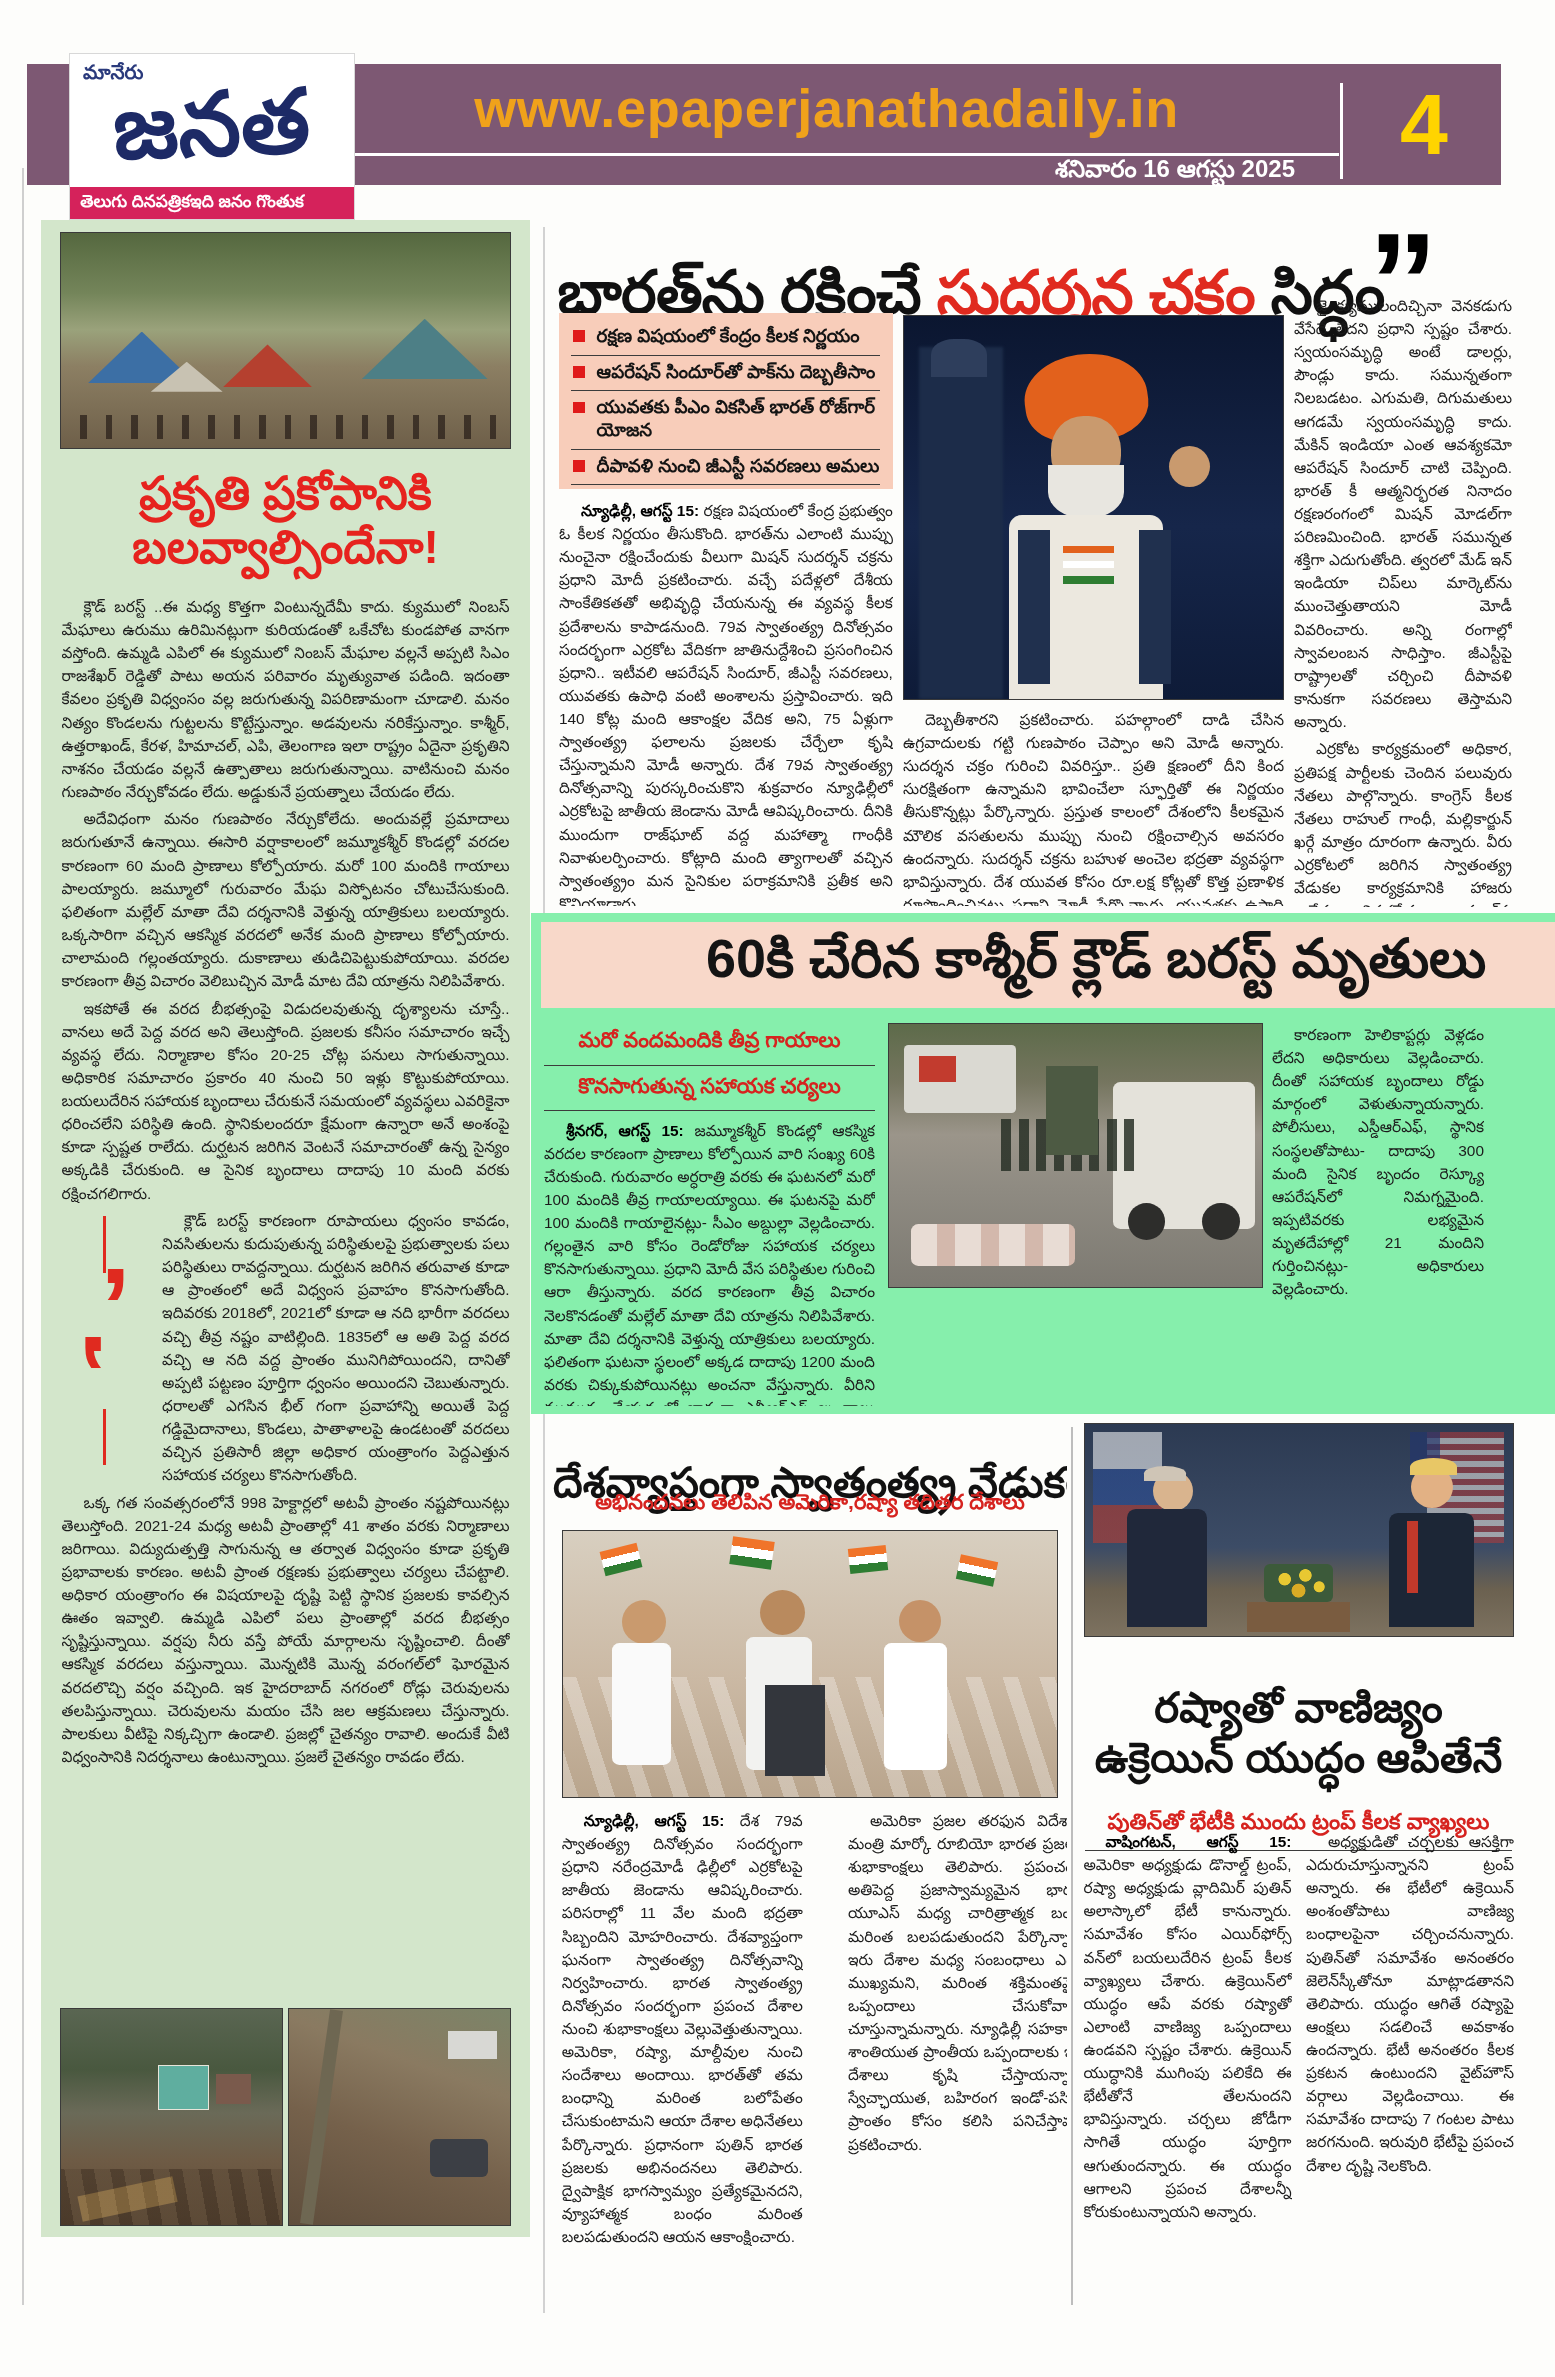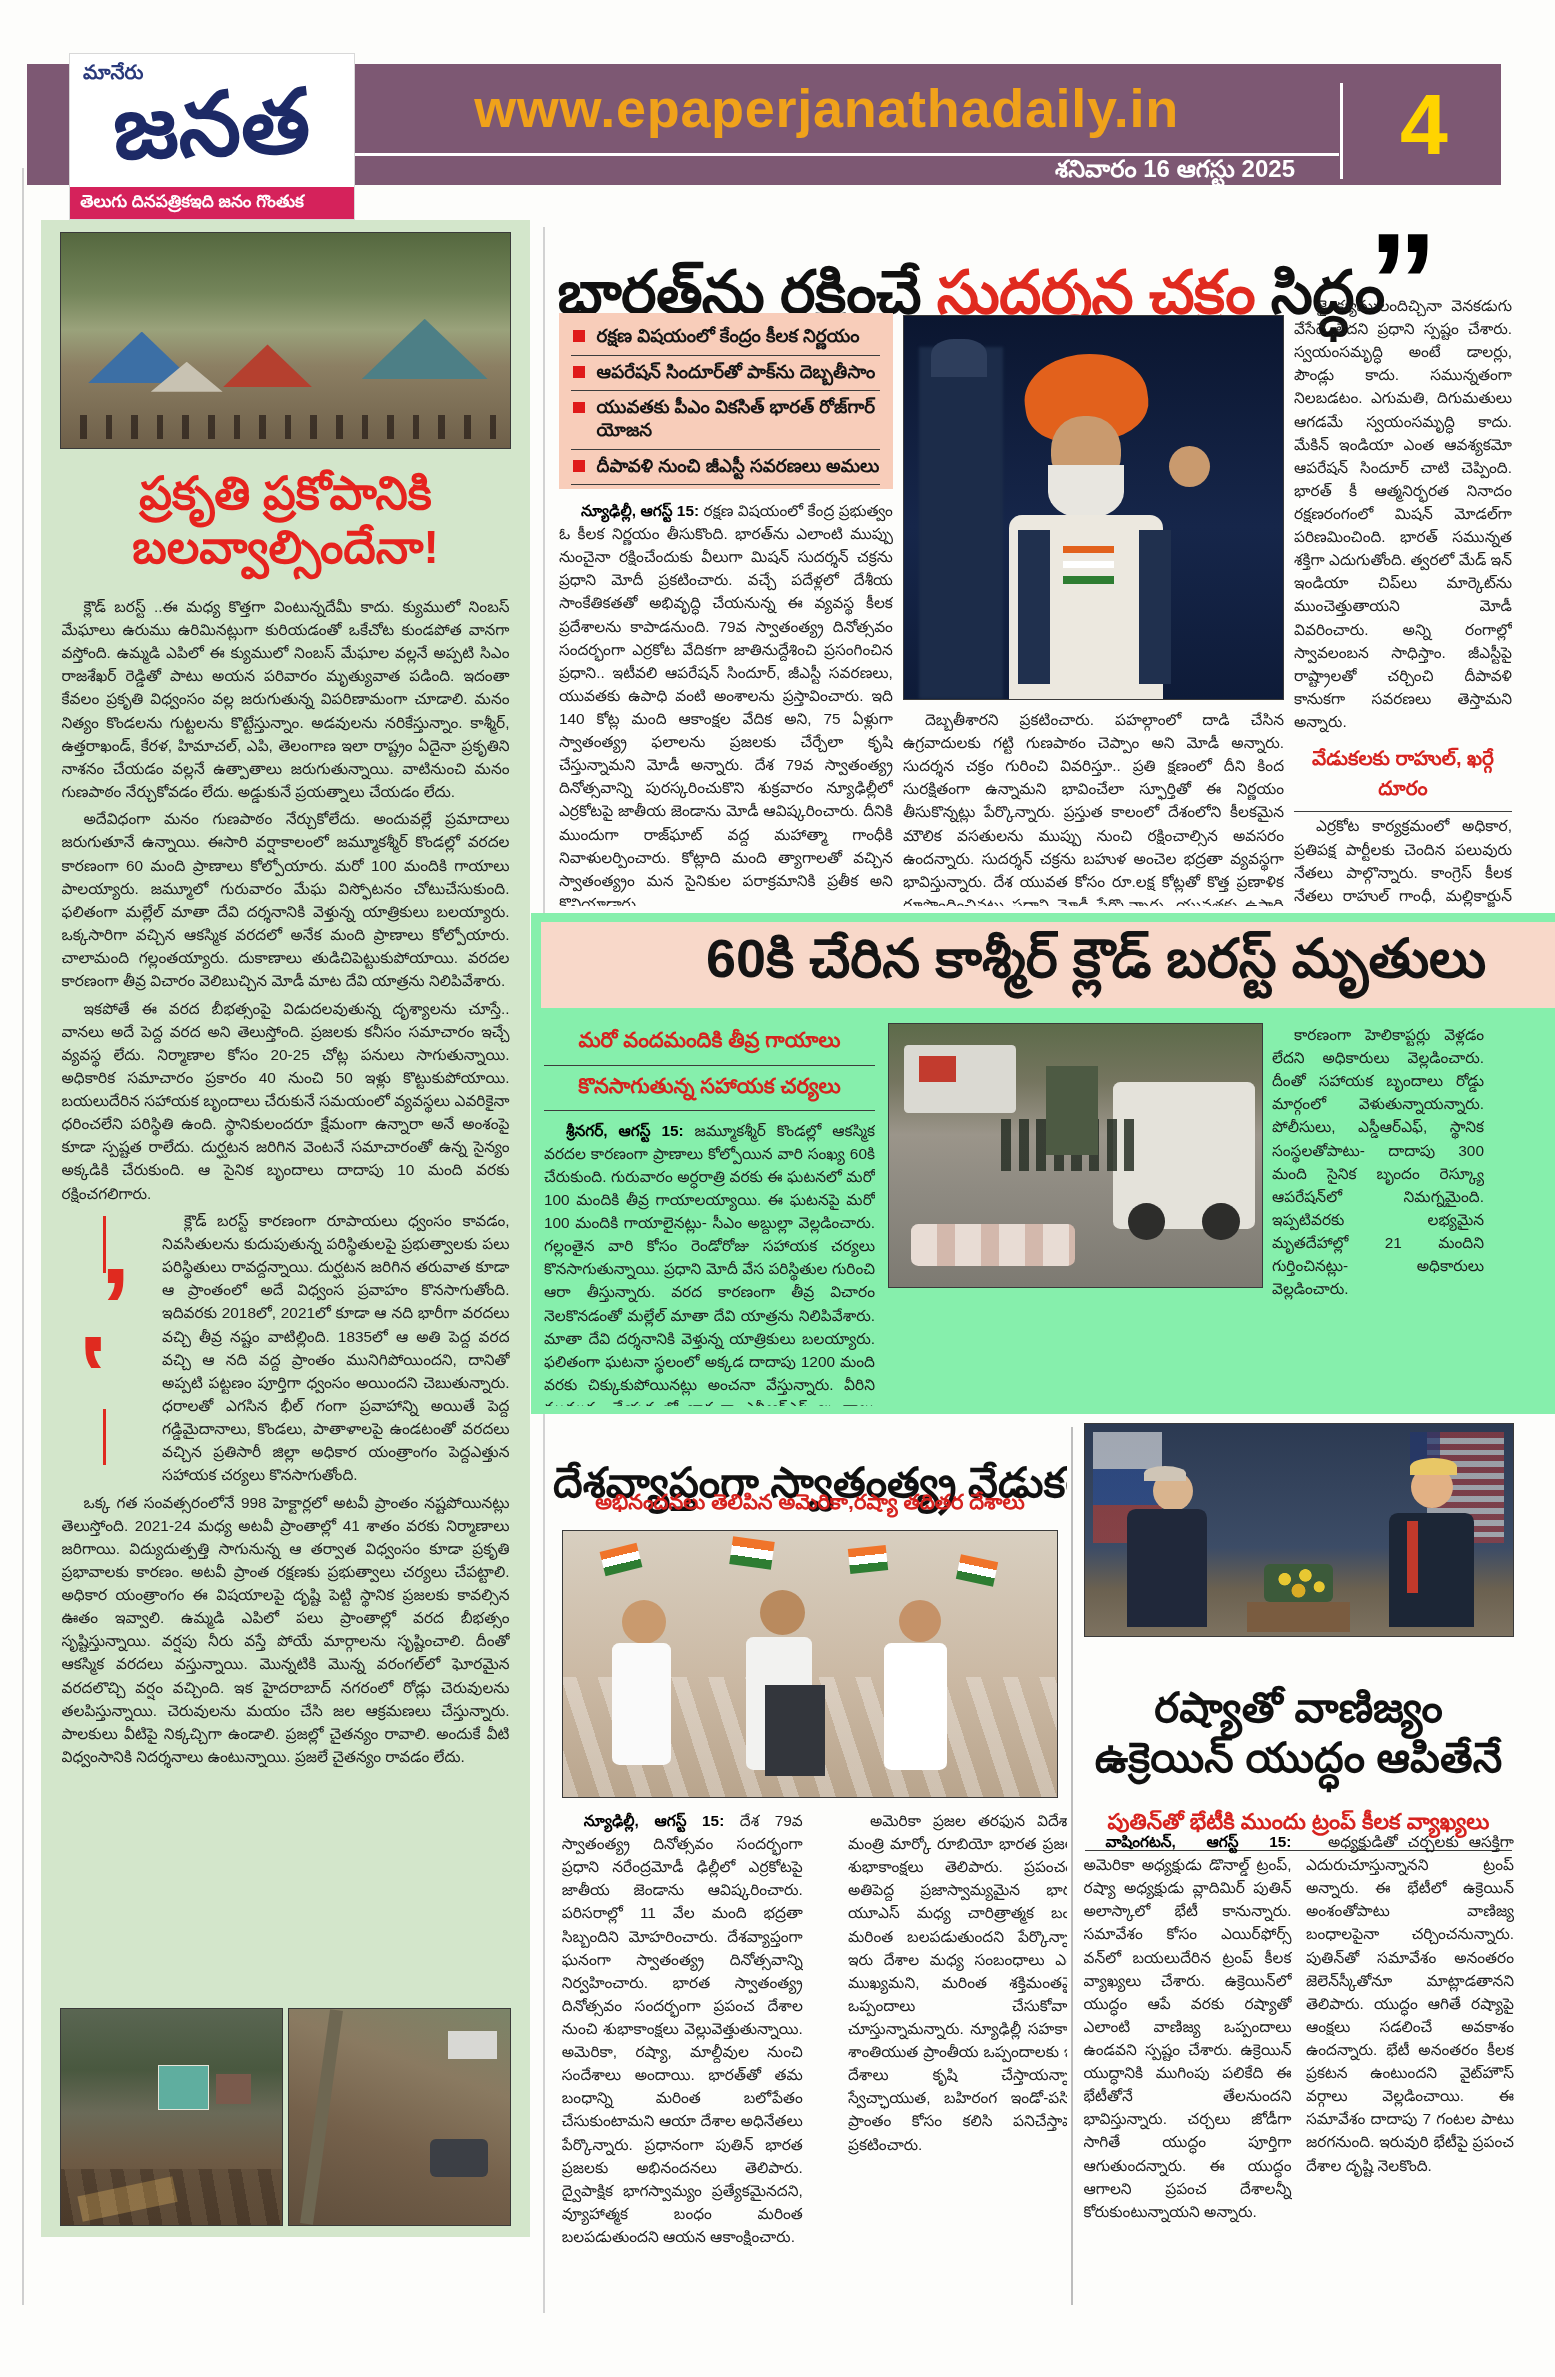--- a/index.html
+++ b/index.html
@@ -202,21 +202,20 @@
     <div class="ta-col1 body">
       <p><b class="dl">న్యూఢిల్లీ, ఆగస్ట్ 15:</b>
          <span>రక్షణ విషయంలో కేంద్ర ప్రభుత్వం ఓ కీలక నిర్ణయం తీసుకొంది. భారత్‌ను ఎలాంటి ముప్పు నుంచైనా రక్షించేందుకు వీలుగా మిషన్ సుదర్శన్ చక్రను ప్రధాని మోదీ ప్రకటించారు. వచ్చే పదేళ్లలో దేశీయ సాంకేతికతతో అభివృద్ధి చేయనున్న ఈ వ్యవస్థ కీలక ప్రదేశాలను కాపాడనుంది. 79వ స్వాతంత్య్ర దినోత్సవం సందర్భంగా ఎర్రకోట వేదికగా జాతినుద్దేశించి ప్రసంగించిన ప్రధాని.. ఇటీవలి ఆపరేషన్ సిందూర్, జీఎస్టీ సవరణలు, యువతకు ఉపాధి వంటి అంశాలను ప్రస్తావించారు. ఇది 140 కోట్ల మంది ఆకాంక్షల వేదిక అని, 75 ఏళ్లుగా స్వాతంత్య్ర ఫలాలను ప్రజలకు చేర్చేలా కృషి చేస్తున్నామని మోడీ అన్నారు. దేశ 79వ స్వాతంత్య్ర దినోత్సవాన్ని పురస్కరించుకొని శుక్రవారం న్యూఢిల్లీలో ఎర్రకోటపై జాతీయ జెండాను మోడీ ఆవిష్కరించారు. దీనికి ముందుగా రాజ్‌ఘాట్ వద్ద మహాత్మా గాంధీకి నివాళులర్పించారు. కోట్లాది మంది త్యాగాలతో వచ్చిన స్వాతంత్య్రం మన సైనికుల పరాక్రమానికి ప్రతీక అని కొనియాడారు.</span></p>
     </div>
     <div class="ta-col2 body">
       <p><span>దెబ్బతీశారని ప్రకటించారు. పహల్గాంలో దాడి చేసిన ఉగ్రవాదులకు గట్టి గుణపాఠం చెప్పాం అని మోడీ అన్నారు. సుదర్శన చక్రం గురించి వివరిస్తూ.. ప్రతి క్షణంలో దీని కింద సురక్షితంగా ఉన్నామని భావించేలా స్ఫూర్తితో ఈ నిర్ణయం తీసుకొన్నట్లు పేర్కొన్నారు. ప్రస్తుత కాలంలో దేశంలోని కీలకమైన మౌలిక వసతులను ముప్పు నుంచి రక్షించాల్సిన అవసరం ఉందన్నారు. సుదర్శన్ చక్రను బహుళ అంచెల భద్రతా వ్యవస్థగా భావిస్తున్నారు. దేశ యువత కోసం రూ.లక్ష కోట్లతో కొత్త ప్రణాళిక రూపొందించినట్లు ప్రధాని మోడీ పేర్కొన్నారు. యువతకు ఉపాధి కల్పించేందుకు వికసిత్ భారత్ రోజ్‌గార్ యోజనను ప్రకటించారు. ప్రతి రంగంలోనూ స్వయంసమృద్ధి వైపు అడుగులు వేస్తాం అన్నారు.</span></p>
     </div>
     <div class="ta-col3 body">
       <div class="big-quote">”</div>
       <p><span>జై క్యుములందిచ్చినా వెనకడుగు వేసేదే లేదని ప్రధాని స్పష్టం చేశారు. స్వయంసమృద్ధి అంటే డాలర్లు, పౌండ్లు కాదు. సమున్నతంగా నిలబడటం. ఎగుమతి, దిగుమతులు ఆగడమే స్వయంసమృద్ధి కాదు. మేకిన్ ఇండియా ఎంత ఆవశ్యకమో ఆపరేషన్ సిందూర్ చాటి చెప్పింది. భారత్ కీ ఆత్మనిర్భరత నినాదం రక్షణరంగంలో మిషన్ మోడల్‌గా పరిణమించింది. భారత్ సమున్నత శక్తిగా ఎదుగుతోంది. త్వరలో మేడ్ ఇన్ ఇండియా చిప్‌లు మార్కెట్‌ను ముంచెత్తుతాయని మోడీ వివరించారు. అన్ని రంగాల్లో స్వావలంబన సాధిస్తాం. జీఎస్టీపై రాష్ట్రాలతో చర్చించి దీపావళి కానుకగా సవరణలు తెస్తామని అన్నారు.</span></p>
-      <div class="redsub">వేడుకలకు రాహుల్, ఖర్గే దూరం</div>
       <p><span>ఎర్రకోట కార్యక్రమంలో అధికార, ప్రతిపక్ష పార్టీలకు చెందిన పలువురు నేతలు పాల్గొన్నారు. కాంగ్రెస్ కీలక నేతలు రాహుల్ గాంధీ, మల్లికార్జున్ ఖర్గే మాత్రం దూరంగా ఉన్నారు. వీరు ఎర్రకోటలో జరిగిన స్వాతంత్య్ర వేడుకల కార్యక్రమానికి హాజరు కాలేదు. విపక్షనేతగా రాహుల్‌కు ఆహ్వానం అందినా ఆయన రాలేదని అధికార వర్గాలు తెలిపాయి. గత ఏడాది కూడా వీరు వేడుకలకు దూరంగా ఉన్న సంగతి తెలిసిందే. ఈ వ్యవహారంపై రాజకీయ వర్గాల్లో చర్చ జరుగుతోంది. ఈ ఇద్దరూ ఎర్రకోట వేడుకల సందర్భంగా దేశ ప్రజలకు స్వాతంత్య్ర దినోత్సవ శుభాకాంక్షలు తెలిపారు.</span></p>
     </div>
   </article>
 
   <article class="kashmir">
     <div class="k-headband">60కి చేరిన కాశ్మీర్ క్లౌడ్ బరస్ట్ మృతులు</div>
     <div class="k-col1 body">
       <div class="redsub k-sub">మరో వందమందికి తీవ్ర గాయాలు</div>
       <div class="redsub k-sub">కొనసాగుతున్న సహాయక చర్యలు</div>
       <p style="margin-top:7.3px;"><b class="dl">శ్రీనగర్, ఆగస్ట్ 15:</b>

